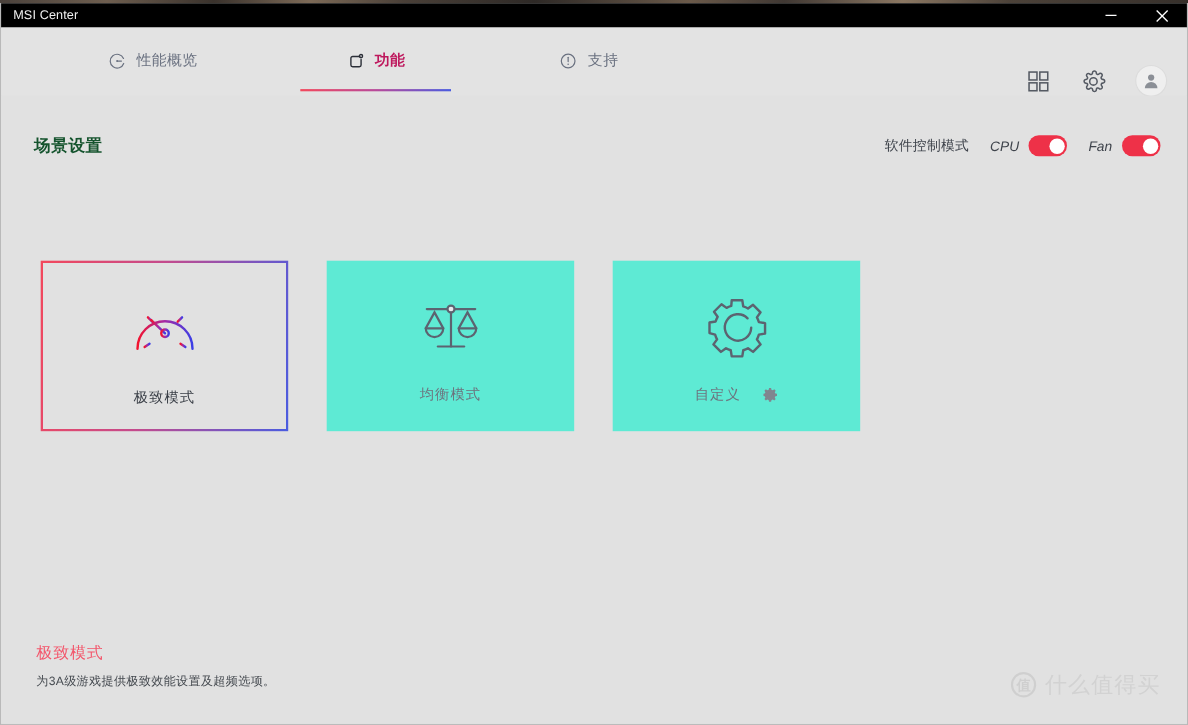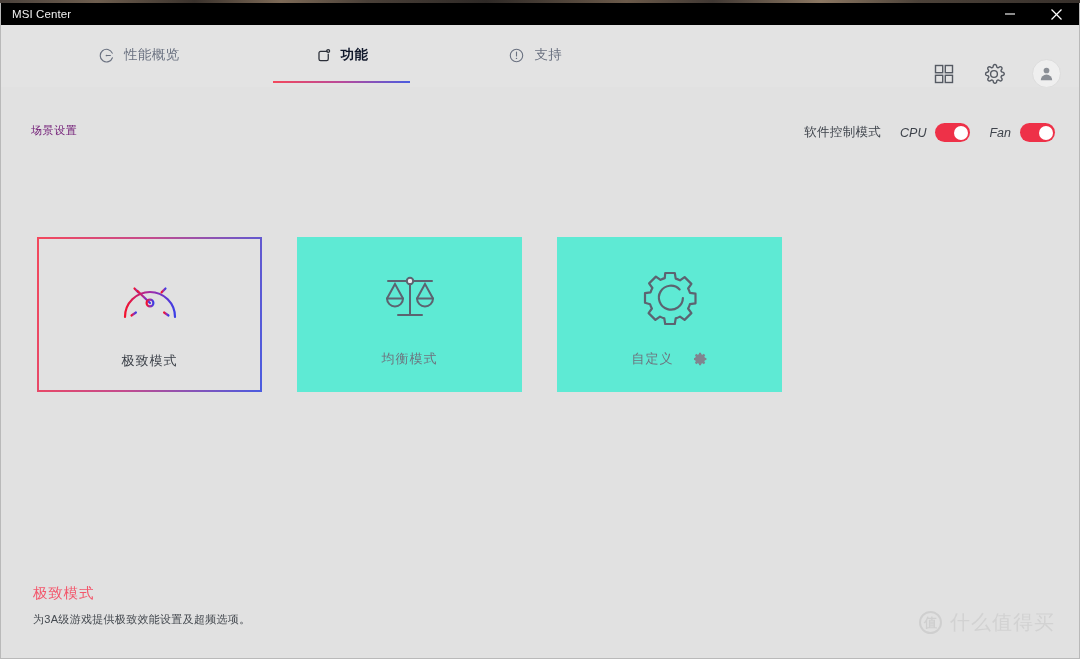--- a/index.html
+++ b/index.html
@@ -50,21 +50,21 @@
   }
   .tabs { display:flex; align-items:center; height:52px; padding-top:8px; }
   .tab {
     display:flex; align-items:center; gap:9px; height:44px;
     position:relative; padding:0 4px;
   }
   .tab:nth-child(1) { margin-left:93px; }
   .tab:nth-child(2) { margin-left:127px; }
   .tab:nth-child(3) { margin-left:132px; }
   .tab-label { font-size:13.5px; color:#6a7180; letter-spacing:.4px; }
-  .tab.active .tab-label { color:#0f172a; font-weight:bold; }
+  .tab.active .tab-label { color:#be185d; font-weight:bold; }
   .tab .ico { width:17px; height:17px; color:#6a7180; display:block; }
   .tab.active .ico { color:#2b2f38; }
   .tab-underline {
     position:absolute; left:-38px; right:-38px; bottom:-6px; height:2px;
     background:linear-gradient(90deg,#f3485c 0%,#b94a9a 50%,#4a5ce0 100%);
   }
 
   .nav-right {
     position:absolute; right:18px; top:34px;
     display:flex; align-items:center; gap:26px;
@@ -80,21 +80,21 @@
   
   .content {
     flex:1; background:#e1e1e1; position:relative;
   }
 
   .section-head {
     position:absolute; left:30px; top:36px;
     display:flex; align-items:center;
   }
   .section-title {
-    font-size:11px; color:#701a75; font-weight:normal; letter-spacing:.6px;
+    font-size:15px; color:#14532d; font-weight:bold; letter-spacing:.6px;
   }
 
   .mode-ctrl {
     position:absolute; right:24px; top:36px;
     display:flex; align-items:center; gap:11px;
   }
   .mode-ctrl-label { font-size:12.5px; color:#3e434b; letter-spacing:.3px; }
   .sw-group { display:flex; align-items:center; gap:9px; margin-left:8px;font-style:italic; }
   .sw-name { font-size:12.5px; color:#3e434b; }
   .toggle {

